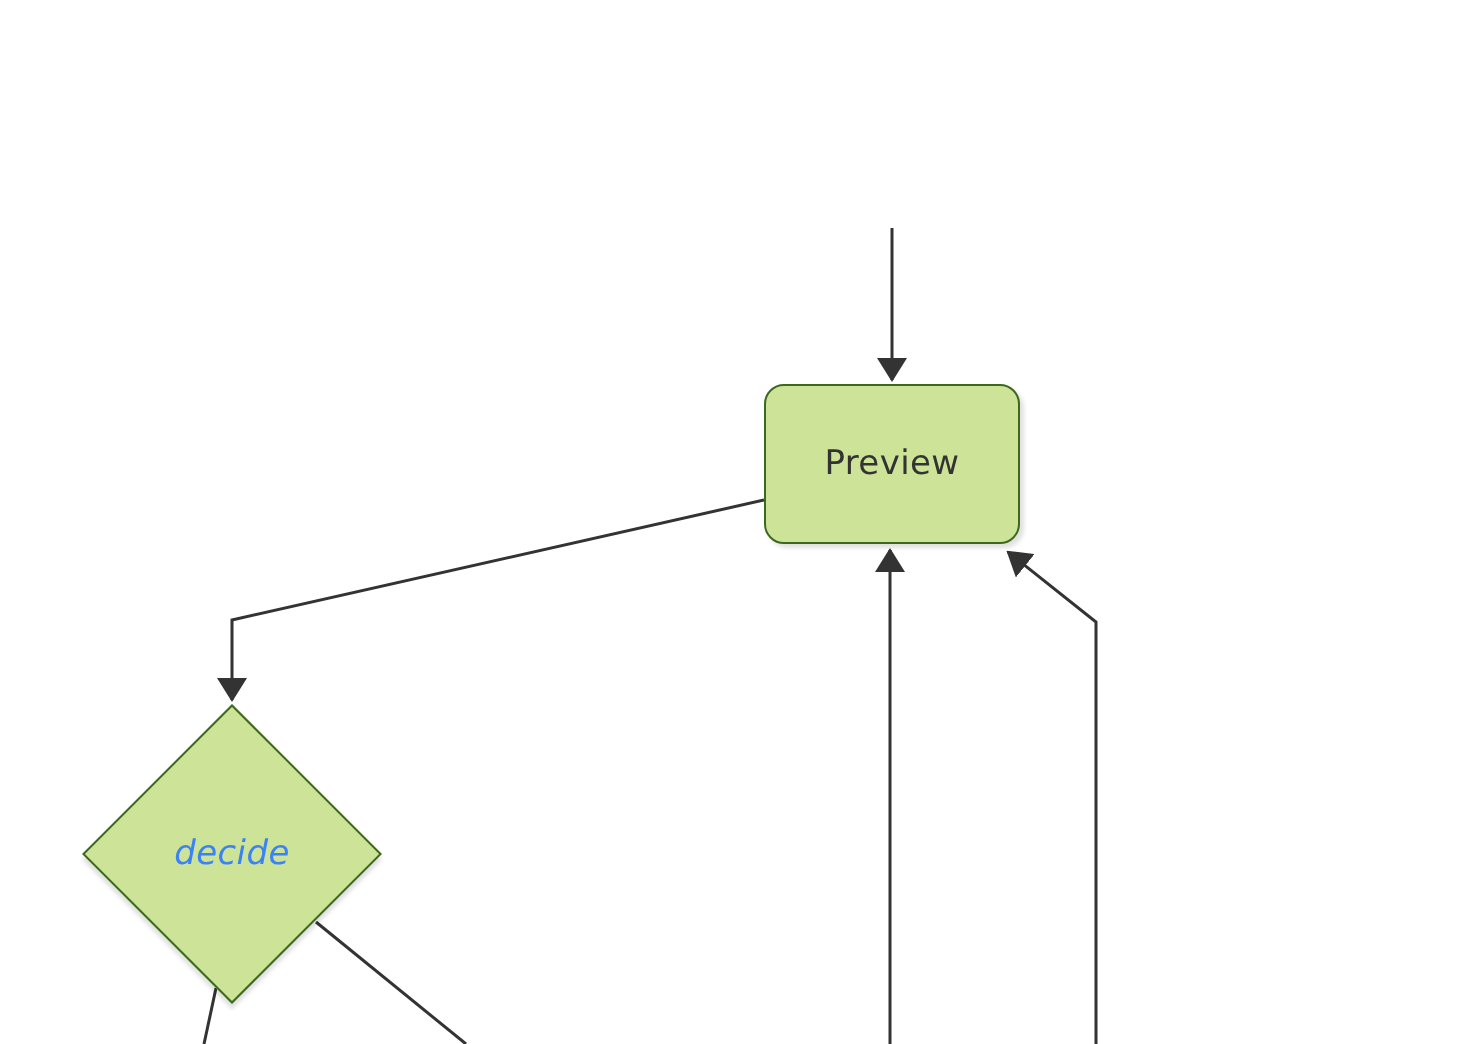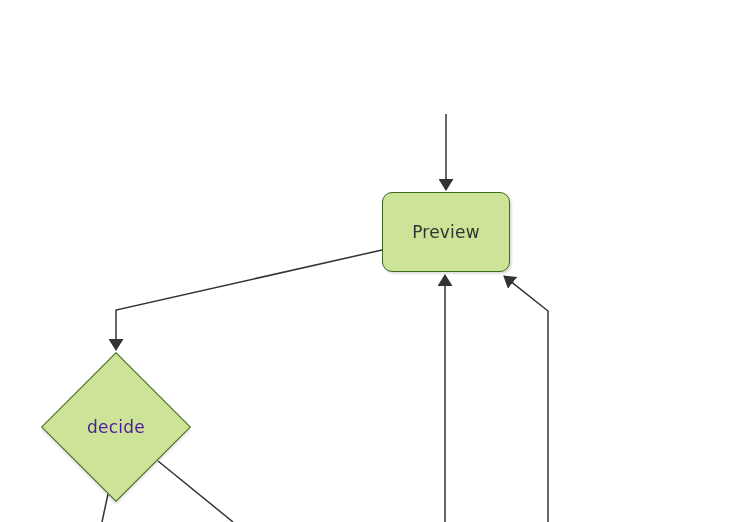--- a/index.html
+++ b/index.html
@@ -58,23 +58,24 @@
   #node-decide-label {
     position: absolute;
     left: 41px;
     top: 352px;
     width: 150px;
     height: 150px;
     display: flex;
     align-items: center;
     justify-content: center;
     font-size: 17px;
-    color: #4c1d95;
+    color: #3b82f6;
     letter-spacing: 0.2px;
     pointer-events: none;
+    font-style: italic;
   }
   .node-label {
     white-space: nowrap;
   }
 </style>
 </head>
 <body>
 
 <div id="canvas">
 

